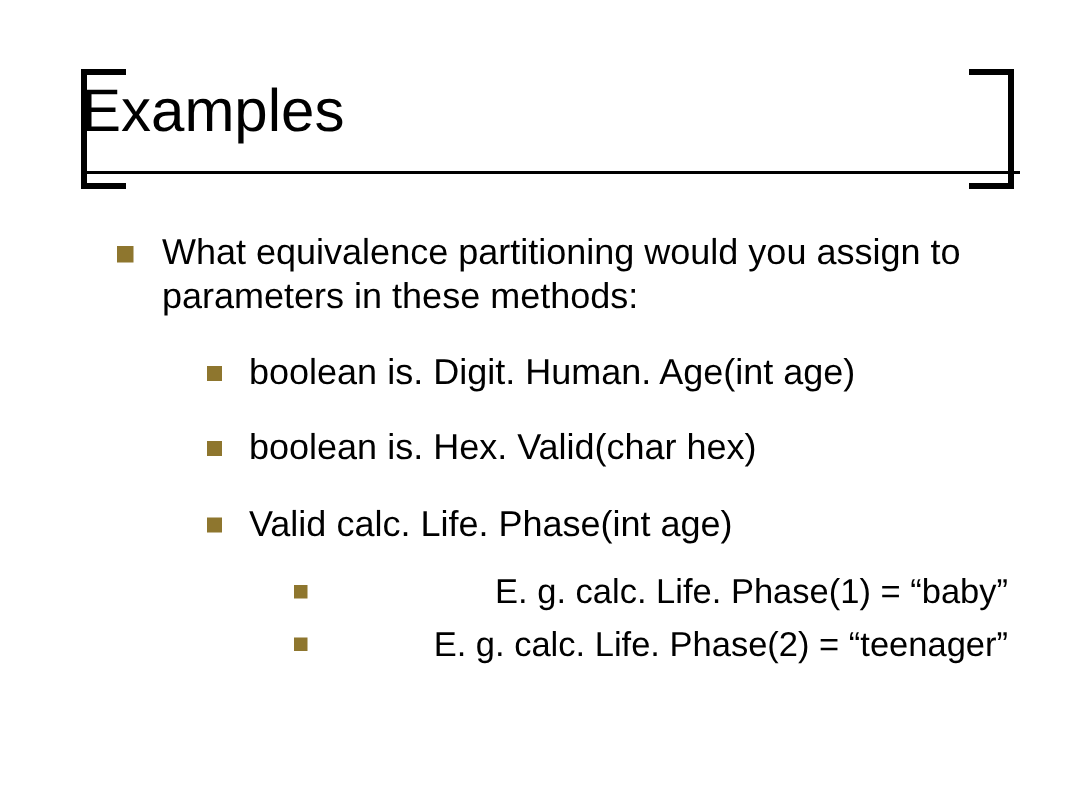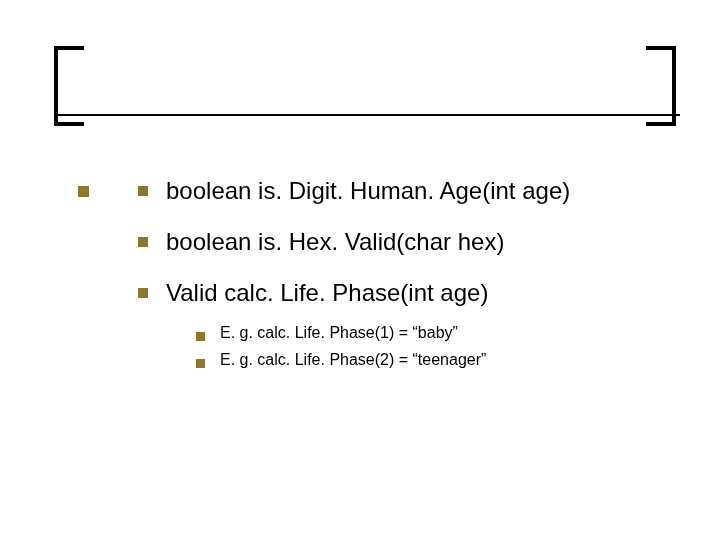--- a/index.html
+++ b/index.html
@@ -85,46 +85,48 @@
     content: "";
     position: absolute;
     left: 0;
     top: 9px;
     width: 10px;
     height: 10px;
     background: #8e762e;
   }
 
   .lvl3 { margin-top: 16px; }
-  .lvl3 > li { padding-left: 24px; margin-left: 30px; margin-top: 7px; font-size: 16px; }
+  .lvl3 > li { padding-left: 24px; margin-left: 30px; margin-top: 7px; font-size: 23px; text-align: right; }
   .lvl3 > li::before {
     content: "";
     position: absolute;
     left: 0;
     top: 9px;
     width: 9px;
     height: 9px;
     background: #8e762e;
   }
 </style>
 </head>
 <body>
 
 <div class="slide">
 
   <div class="bracket left"></div>
   <div class="bracket right"></div>
 
   <div class="title-wrap">
+    <div class="title">Examples</div>
     <div class="title-rule"></div>
   </div>
 
   <div class="body">
     <ul class="lvl1">
       <li>
+        <span>What equivalence partitioning would you assign to parameters in these methods:</span>
         <ul class="lvl2">
           <li>
             <span>boolean is. Digit. Human. Age(int age)</span>
           </li>
           <li>
             <span>boolean is. Hex. Valid(char hex)</span>
           </li>
           <li>
             <span>Valid calc. Life. Phase(int age)</span>
             <ul class="lvl3">

